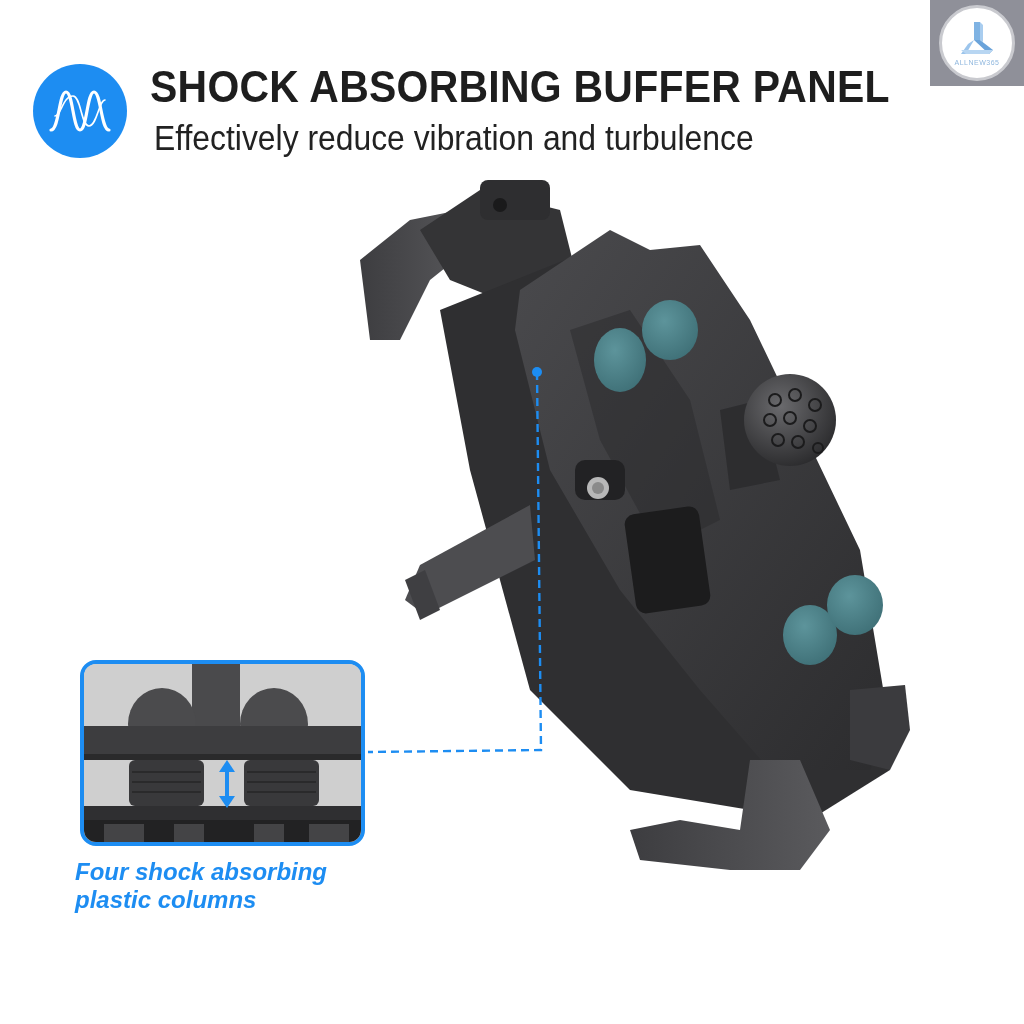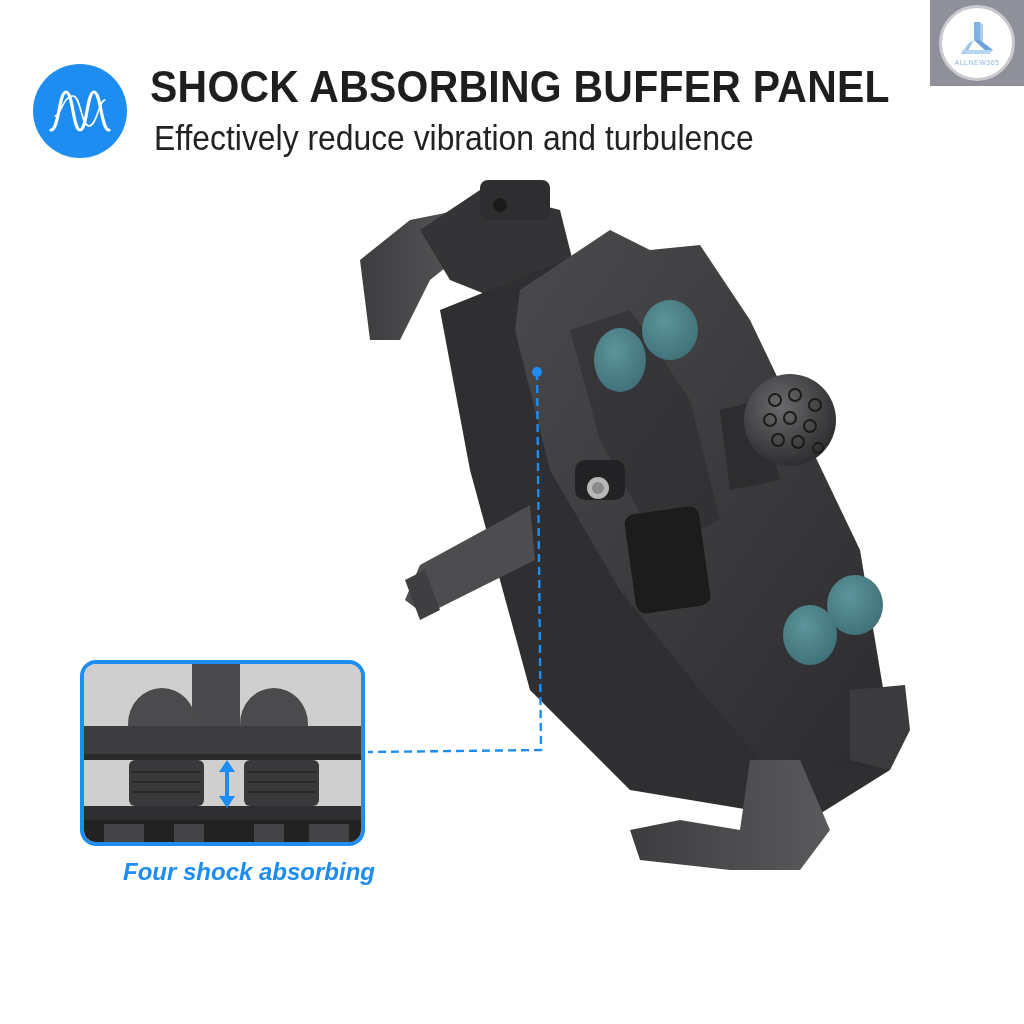--- a/index.html
+++ b/index.html
@@ -33,21 +33,21 @@
       font-size: 35px; font-weight: 400; color: #222222; white-space: nowrap;
       transform: scaleX(0.91); transform-origin: left top;
     }
     .product { position: absolute; left: 330px; top: 170px; width: 600px; height: 730px; }
     .inset {
       position: absolute; left: 80px; top: 660px; width: 285px; height: 186px;
       border: 4px solid #1d8df2; border-radius: 16px; box-sizing: border-box; overflow: hidden;
       background: #d7d7d7;
     }
     .inset-caption {
-      position: absolute; left: 75px; top: 858px; width: 300px; text-align: right;
+      position: absolute; left: 75px; top: 858px; width: 300px; text-align: left;
       color: #1d8df2; font-size: 24px; font-style: italic; font-weight: 700; line-height: 28px;
     }
     .callout { position: absolute; left: 0; top: 0; width: 1024px; height: 1024px; pointer-events: none; }
   </style>
 </head>
 <body>
 
 <div class="watermark">
   <div class="watermark-disc">
     <svg width="40" height="38" viewBox="0 0 40 38">
@@ -182,13 +182,14 @@
     <g>
       <line x1="143" y1="104" x2="143" y2="136" stroke="#1d8df2" stroke-width="4"></line>
       <polygon points="135,108 151,108 143,96" fill="#1d8df2"></polygon>
       <polygon points="135,132 151,132 143,144" fill="#1d8df2"></polygon>
     </g>
   </svg>
 </div>
 
 <div class="inset-caption">
   <div>Four shock absorbing</div>
+  <div>plastic columns</div>
 </div>
 
 </body></html>

